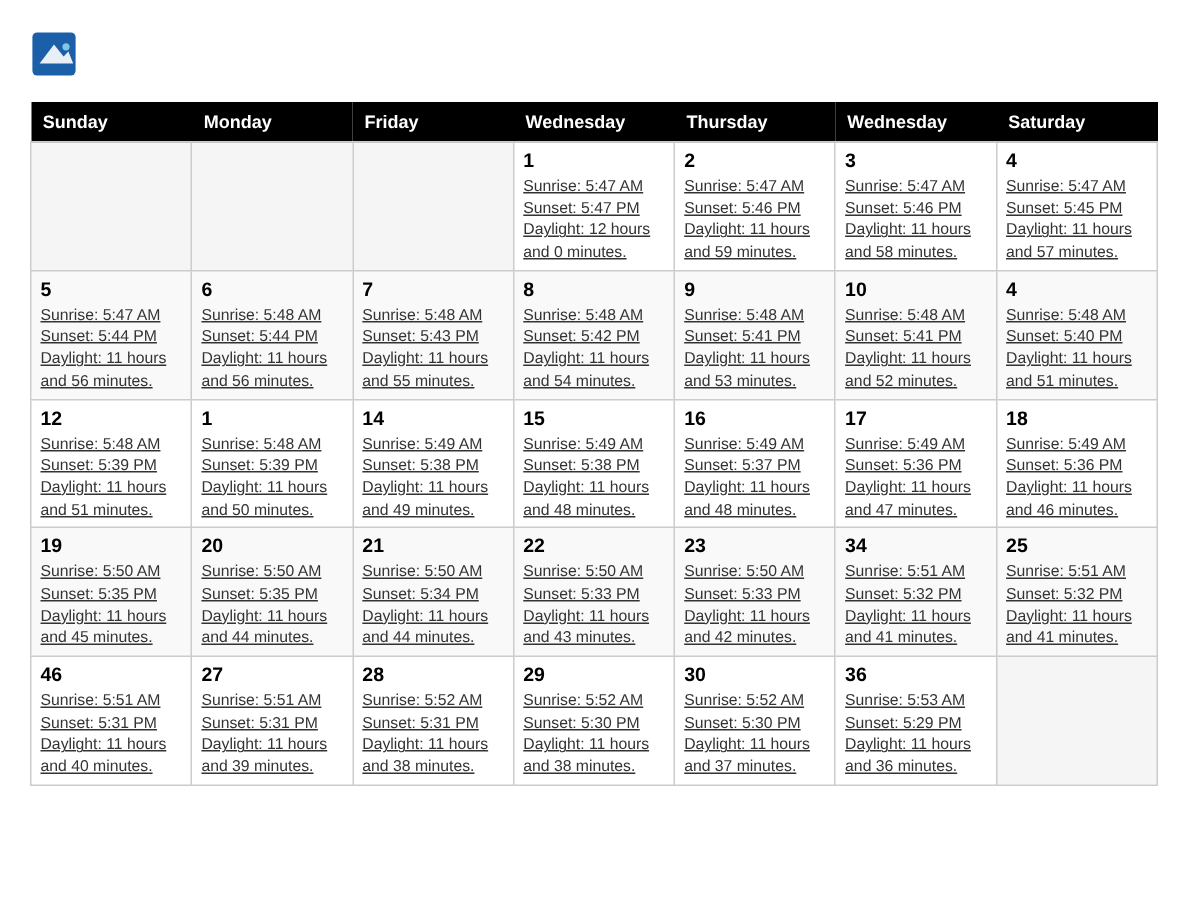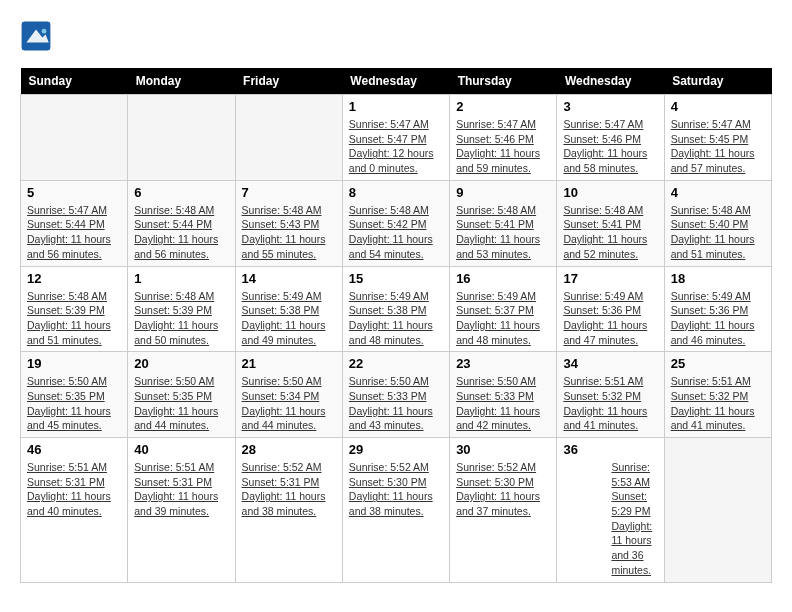--- a/index.html
+++ b/index.html
@@ -304,21 +304,21 @@
       </tr>
       <tr>
         <td>
           <span class="day-number">46</span>
           <div class="day-info" style="white-space: pre-line;">Sunrise: 5:51 AM
 Sunset: 5:31 PM
 Daylight: 11 hours
 and 40 minutes.</div>
         </td>
         <td>
-          <span class="day-number">40</span>
+          <span class="day-number">27</span>
           <div class="day-info" style="white-space: pre-line;">Sunrise: 5:51 AM
 Sunset: 5:31 PM
 Daylight: 11 hours
 and 39 minutes.</div>
         </td>
         <td>
           <span class="day-number">28</span>
           <div class="day-info" style="white-space: pre-line;">Sunrise: 5:52 AM
 Sunset: 5:31 PM
 Daylight: 11 hours
@@ -333,21 +333,21 @@
         </td>
         <td>
           <span class="day-number">30</span>
           <div class="day-info" style="white-space: pre-line;">Sunrise: 5:52 AM
 Sunset: 5:30 PM
 Daylight: 11 hours
 and 37 minutes.</div>
         </td>
         <td>
           <span class="day-number">36</span>
-          <div class="day-info" style="white-space: pre-line; margin-left: 48px;">Sunrise: 5:53 AM
+          <div class="day-info" style="white-space: pre-line;">Sunrise: 5:53 AM
 Sunset: 5:29 PM
 Daylight: 11 hours
 and 36 minutes.</div>
         </td>
         <td class="empty-cell"></td>
       </tr>
     </tbody>
 </table>
 
 </body></html>

